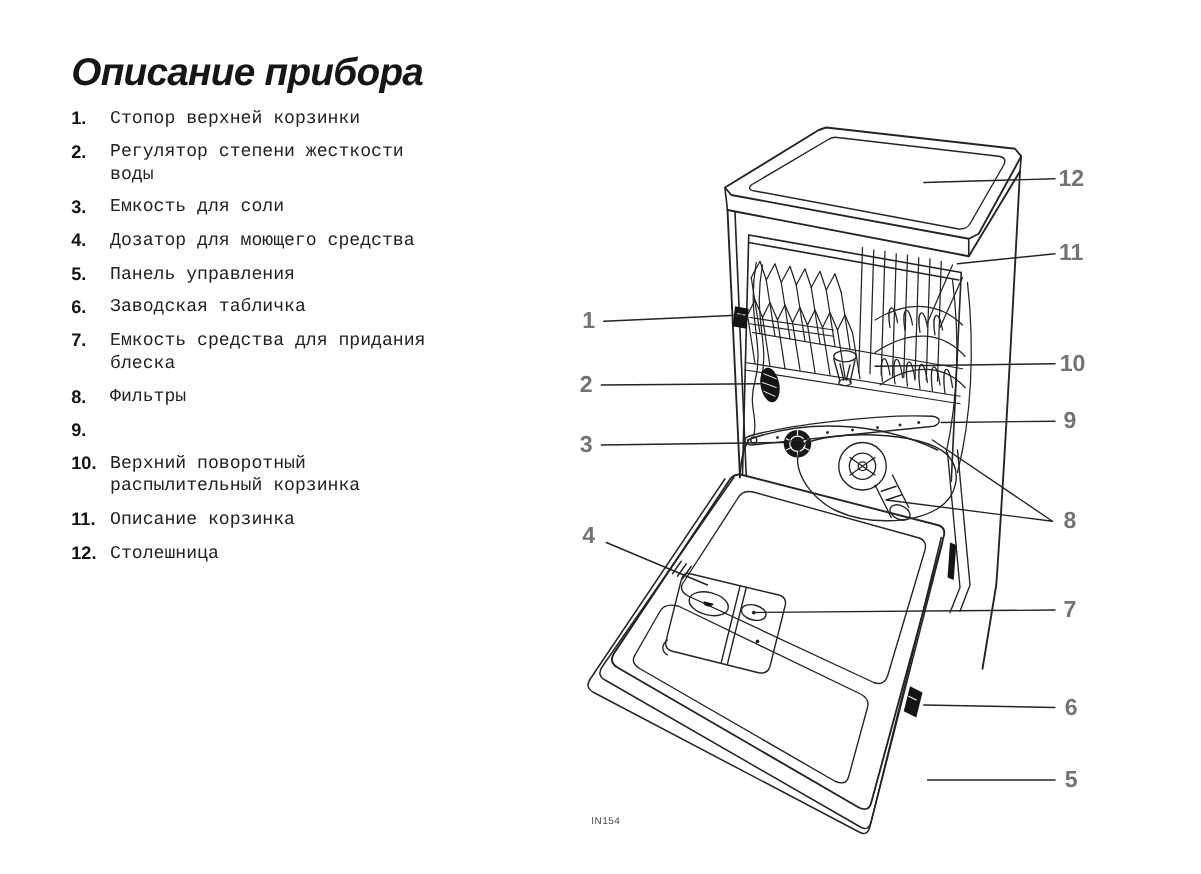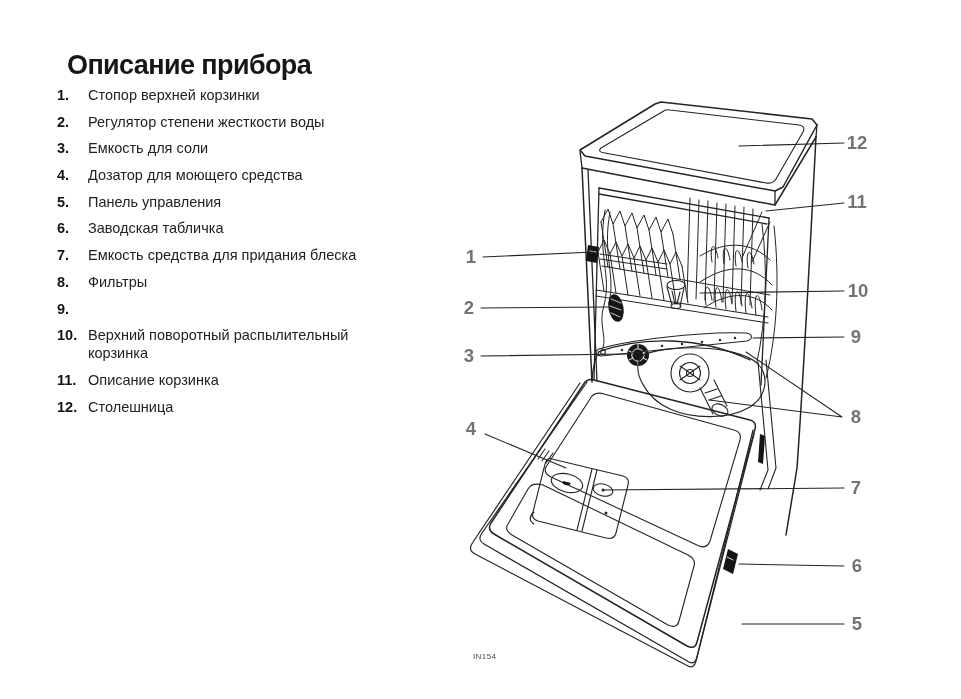--- a/index.html
+++ b/index.html
@@ -2,32 +2,32 @@
 <html lang="ru"><head>
 <meta charset="utf-8">
 <style>
   html,body{margin:0;padding:0;background:#fff;}
   .page{
     position:relative;width:961px;height:699px;background:#fff;overflow:hidden;
     font-family:"Liberation Sans","DejaVu Sans",sans-serif;color:#1c1c1c;
     border-radius:14px;
   }
   .title{
-    position:absolute;left:57px;top:40px;margin:10px;
-    font-size:27px;font-weight:700;letter-spacing:-0.6px;color:#161616;
+    position:absolute;left:57px;top:40px;margin:0;
+    font-size:31px;font-weight:700;letter-spacing:-0.6px;color:#161616;font-style:italic;
   }
   .parts{
     position:absolute;left:57px;top:86px;width:350px;margin:0;padding:0;list-style:none;
   }
   .parts li{
     display:flex;align-items:flex-start;margin:0 0 8.7px 0;
     font-size:14.5px;line-height:18px;
   }
   .parts .num{flex:0 0 31px;font-weight:700;color:#141414;}
-  .parts .label{max-width:272px;color:#222;}
+  .parts .label{max-width:272px;color:#222;font-family:Liberation Mono, monospace;}
   .figure{position:absolute;left:0;top:0;width:961px;height:699px;}
   .figure svg{position:absolute;left:0;top:0;}
   .callout{
     position:absolute;transform:translate(-50%,-50%);
     font-size:18.5px;font-weight:700;color:#737373;line-height:1;
   }
   .figcode{
     position:absolute;left:473px;top:652px;font-size:8px;color:#4c4c4c;letter-spacing:.4px;
   }
 </style>

